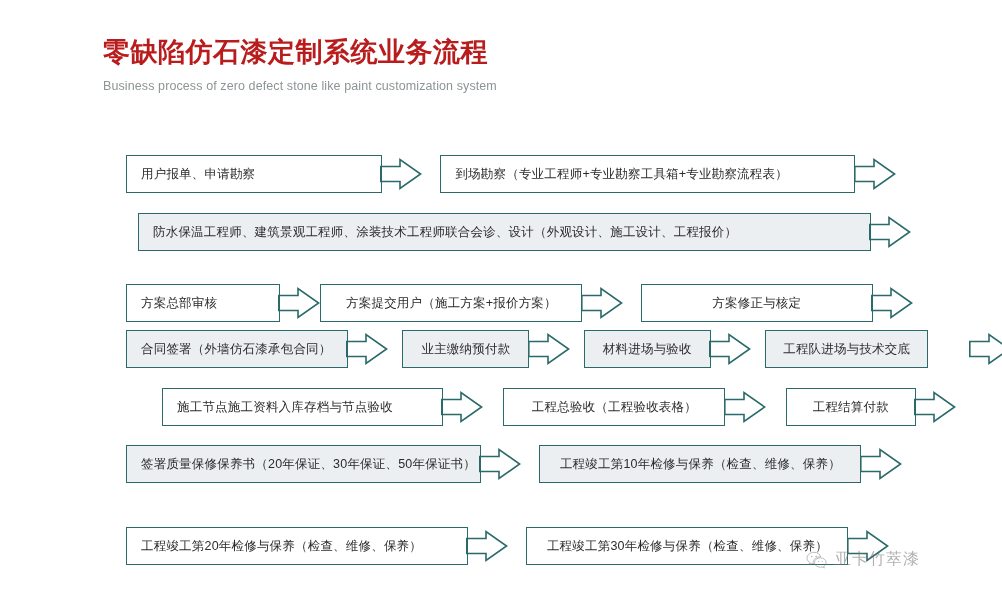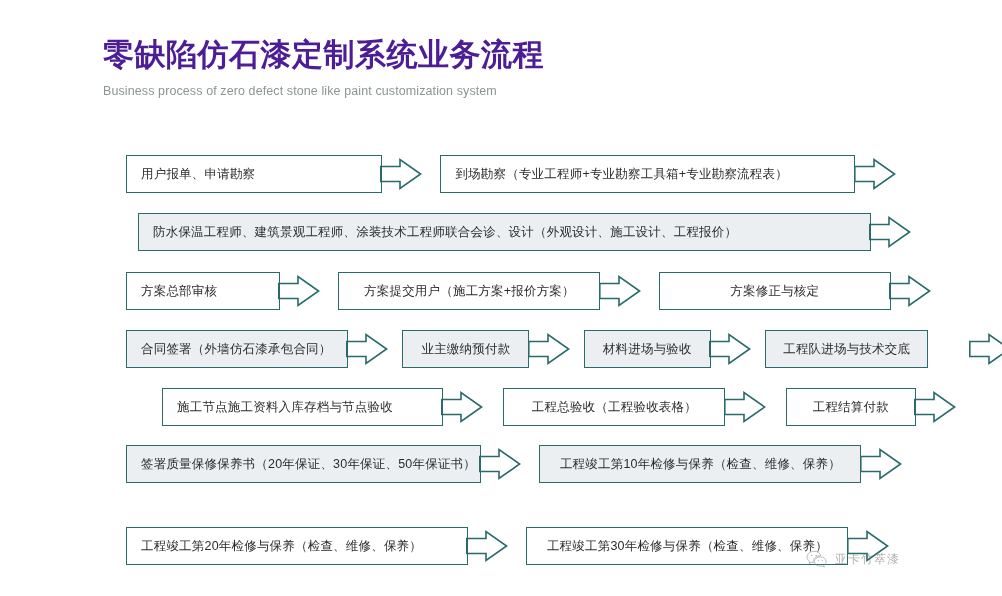--- a/index.html
+++ b/index.html
@@ -7,21 +7,21 @@
     width: 1002px; height: 596px;
     background: #ffffff;
     font-family: "Liberation Sans", "DejaVu Sans", sans-serif;
     overflow: hidden;
   }
   #page { position: relative; width: 1002px; height: 596px; background:#fff; }
 
   
   #header { position: absolute; left: 103px; top: 36px; }
   #title {
-    font-size: 31px; font-weight: bold; color: #4c1d95;
+    font-size: 27px; font-weight: bold; color: #b91c1c;
     letter-spacing: 0.5px; line-height: 1.25; white-space: nowrap;
   }
   #subtitle {
     margin-top: 9px; font-size: 12.5px; color: #8d9496;
     letter-spacing: 0.1px; white-space: nowrap;
   }
 
   
   #flow { position: absolute; left: 0; top: 0; width: 1002px; height: 596px; }
 
@@ -57,21 +57,21 @@
   }
   .arrow svg { display: block; width: 42px; height: 38px; overflow: visible; }
 
   
   #watermark {
     position: absolute; left: 806px; top: 549px;
     display: flex; align-items: center; gap: 7px;
     opacity: 0.55;
   }
   #watermark .wm-text {
-    font-size: 12px; color: #6f6f6f; letter-spacing: 1px;
+    font-size: 16px; color: #6f6f6f; letter-spacing: 1px;
     white-space: nowrap;
   }
   #watermark .wm-icon { width: 22px; height: 20px; }
 </style>
 </head>
 <body>
 
 <div id="page">
 
   <div id="header">
@@ -107,32 +107,32 @@
           <div class="box" style="width: 733px;">
             <span class="label">防水保温工程师、建筑景观工程师、涂装技术工程师联合会诊、设计（外观设计、施工设计、工程报价）</span>
           </div>
           <div class="arrow">
     <svg viewBox="0 0 42 38" preserveAspectRatio="none">
       <path d="M0.8 11.5 H20 V4.5 L40.6 19 L20 33.5 V26.5 H0.8 Z" fill="none" stroke="#2a6a6a" stroke-width="1.6" stroke-linejoin="miter"></path>
     </svg>
           </div>
         </div>
       </div>
-      <div class="row" style="top: 272px; left: 126px;">
+      <div class="row" style="top: 284px; left: 126px;">
         <div class="node">
           <div class="box" style="width: 154px;">
             <span class="label">方案总部审核</span>
           </div>
           <div class="arrow">
     <svg viewBox="0 0 42 38" preserveAspectRatio="none">
       <path d="M0.8 11.5 H20 V4.5 L40.6 19 L20 33.5 V26.5 H0.8 Z" fill="none" stroke="#2a6a6a" stroke-width="1.6" stroke-linejoin="miter"></path>
     </svg>
           </div>
         </div>
-        <div class="node center" style="margin-left: 18px; justify-content: center;">
+        <div class="node center" style=" justify-content: center;">
           <div class="box" style="width: 262px;">
             <span class="label">方案提交用户（施工方案+报价方案）</span>
           </div>
           <div class="arrow">
     <svg viewBox="0 0 42 38" preserveAspectRatio="none">
       <path d="M0.8 11.5 H20 V4.5 L40.6 19 L20 33.5 V26.5 H0.8 Z" fill="none" stroke="#2a6a6a" stroke-width="1.6" stroke-linejoin="miter"></path>
     </svg>
           </div>
         </div>
         <div class="node center" style="margin-left: 18px;">

